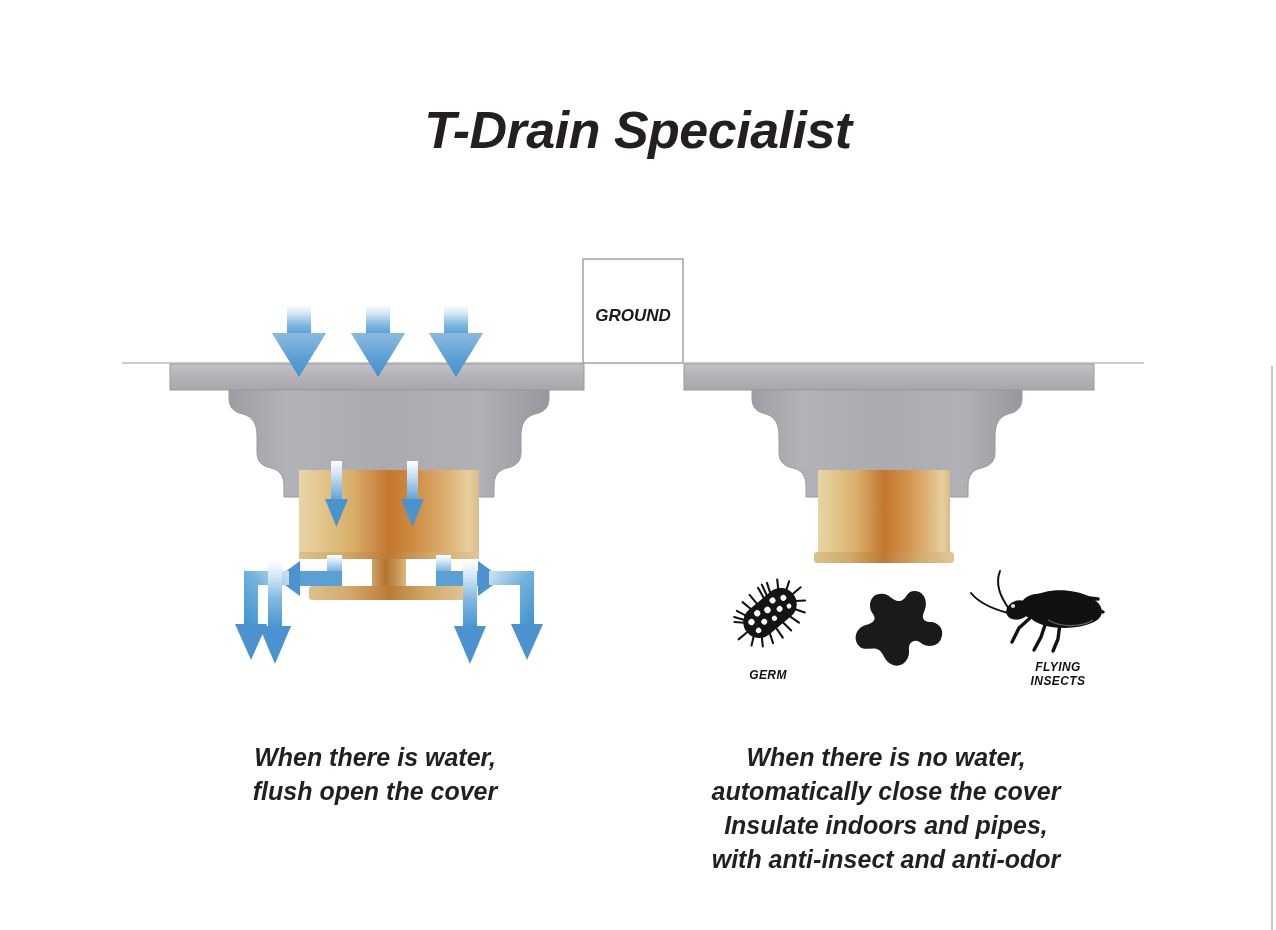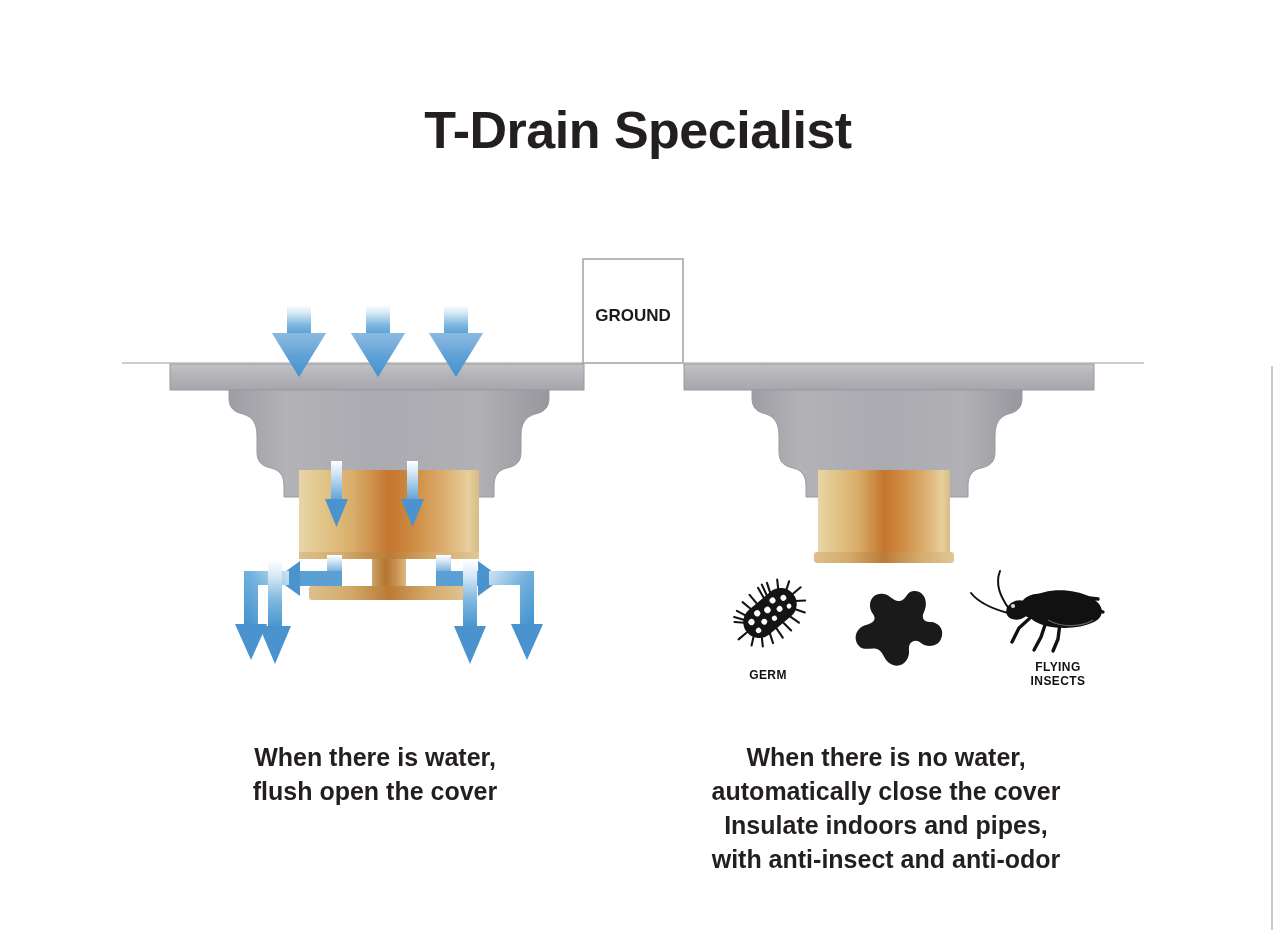--- a/index.html
+++ b/index.html
@@ -11,20 +11,21 @@
   body {
     font-family: "Liberation Sans", sans-serif;
     -webkit-font-smoothing: antialiased;
   }
   #page {
     position: relative;
     width: 1276px;
     height: 930px;
     background: #ffffff;
     overflow: hidden;
+    font-style: italic;
   }
   #diagram {
     position: absolute;
     left: 0;
     top: 0;
     width: 1276px;
     height: 930px;
     display: block;
   }
   .title-text {

